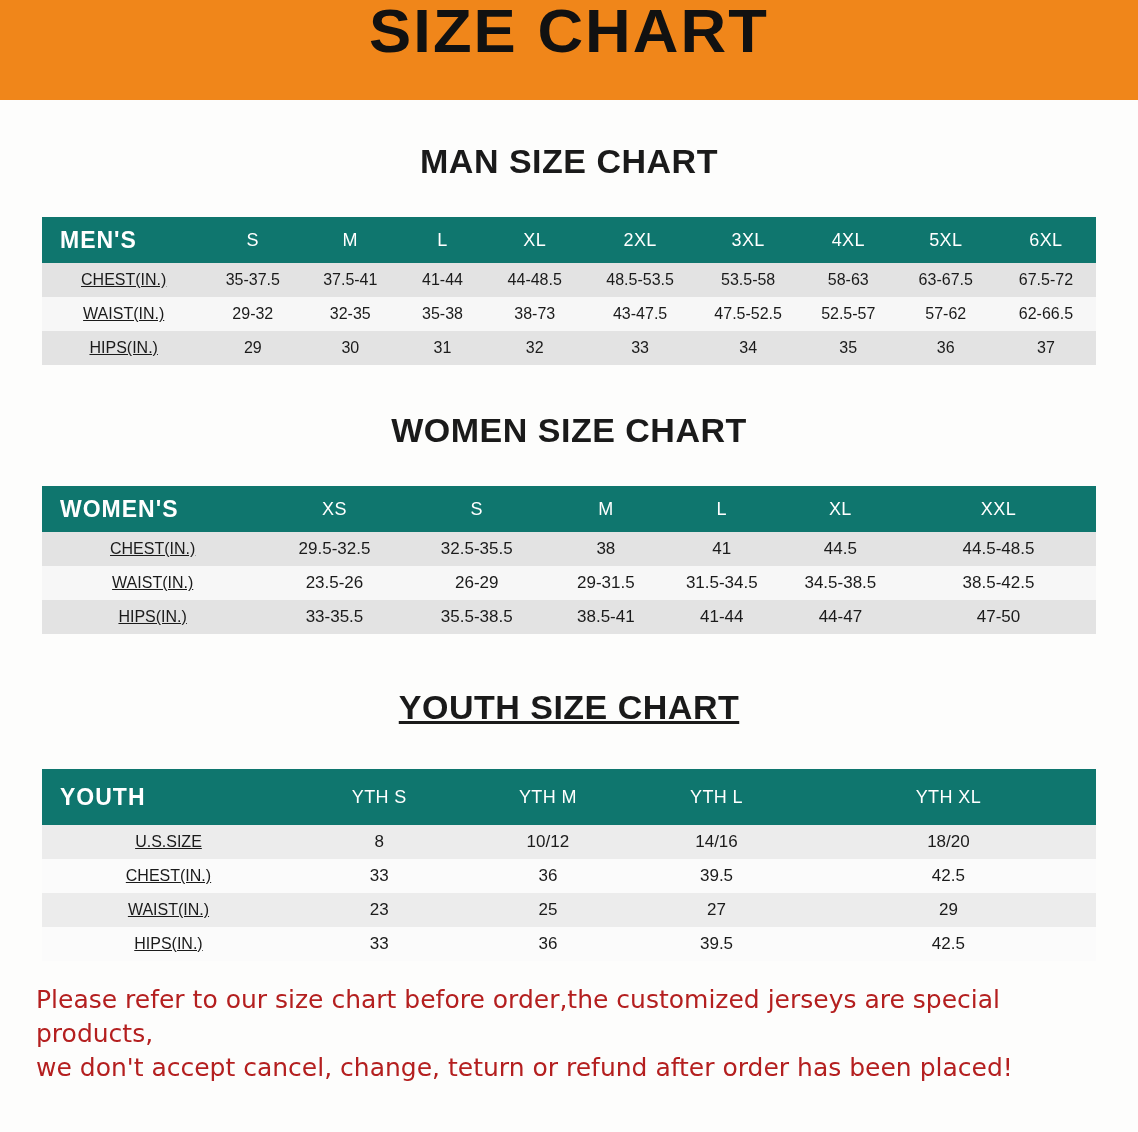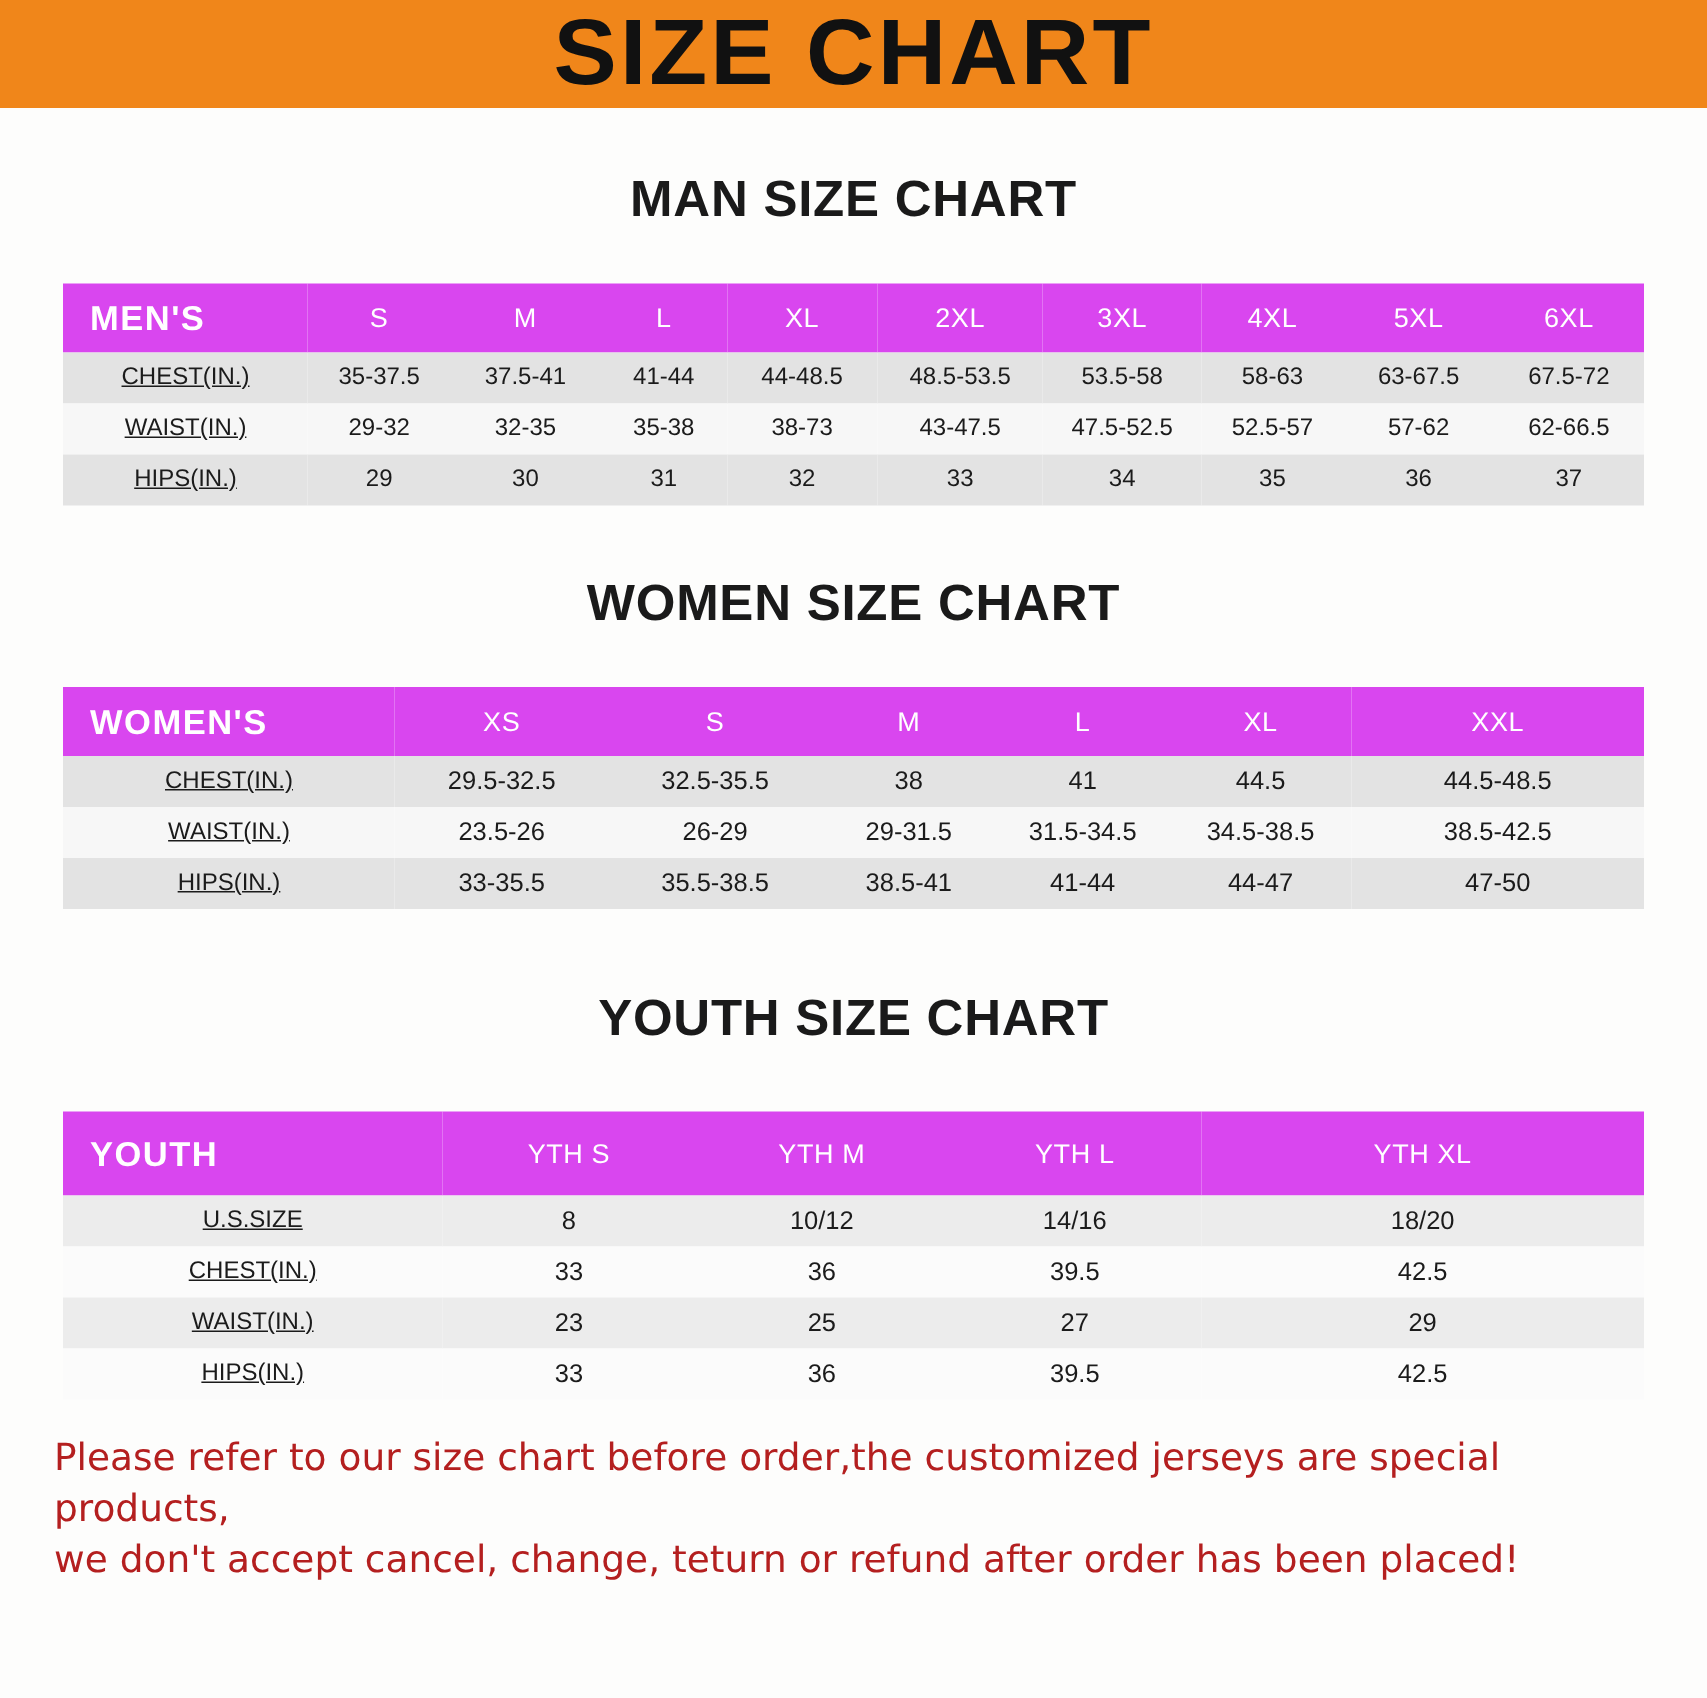--- a/index.html
+++ b/index.html
@@ -16,24 +16,24 @@
   }
   .page {
     width: 1138px;
     height: 1132px;
     position: relative;
     background: #fdfdfc;
   }
 
   
   .banner {
-    height: 72px;
+    height: 100px;
     background: #f0861a;
     display: flex;
-    align-items: center;
+    align-items: flex-start;
     justify-content: center;
   }
   .banner-title {
     font-family: "Liberation Sans", sans-serif;
     font-weight: bold;
     font-size: 62px;
     letter-spacing: 2px;
     color: #111111;
     line-height: 1;
     transform: scaleX(1.02);
@@ -43,21 +43,21 @@
   .section-title {
     text-align: center;
     font-weight: bold;
     font-size: 34px;
     letter-spacing: 0.5px;
     color: #1a1a1a;
     margin: 16px;
   }
   .sec-man-title { padding-top: 26px; padding-bottom: 20px; }
   .sec-women-title { padding-top: 30px; padding-bottom: 20px; }
-  .sec-youth-title { padding-top: 38px; padding-bottom: 26px; }
+  .sec-youth-title { padding-top: 38px; padding-bottom: 26px; text-decoration: underline; }
 
   
   .table-wrap {
     margin: 0 42px;
   }
   table.size-table {
     width: 100%;
     border-collapse: collapse;
     table-layout: fixed;
   }
@@ -65,21 +65,21 @@
   table.size-table td {
     text-align: center;
     font-size: 16px;
     color: #1b1b1b;
     padding: 0;
     font-weight: normal;
     white-space: nowrap;
   }
   
   table.size-table thead tr {
-    background: #d946ef;
+    background: #0f766e;
   }
   table.size-table thead th {
     color: #ffffff;
     height: 46px;
     font-size: 18px;
     letter-spacing: 0.4px;
   }
   table.size-table thead th.rowhead {
     text-align: left;
     padding-left: 18px;

